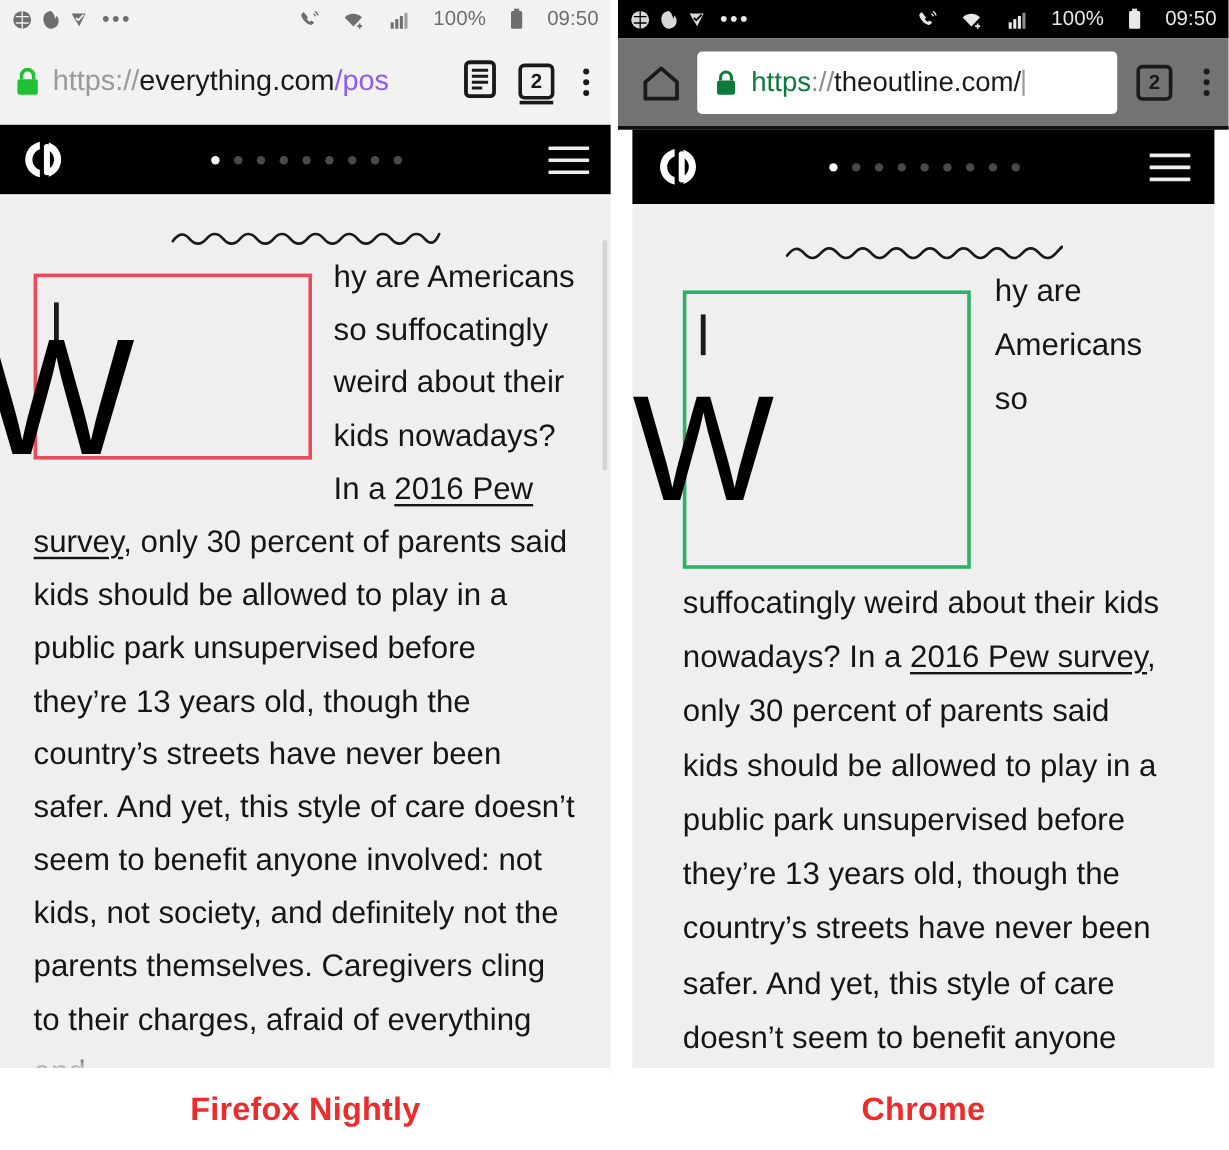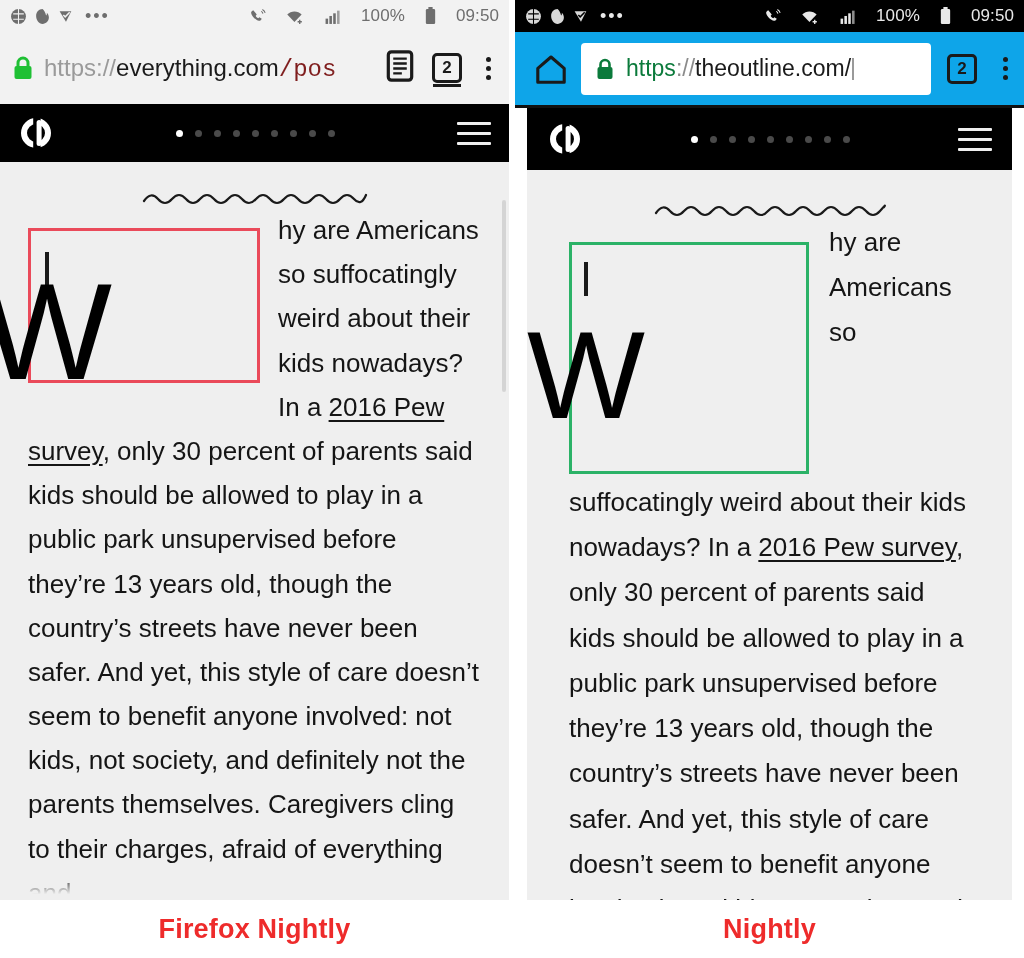--- a/index.html
+++ b/index.html
@@ -37,41 +37,41 @@
     height:72px;background:#f2f2f2;display:flex;align-items:center;
     padding:0 12px;box-sizing:border-box;gap:0;
   }
   .lock-ff{width:22px;height:26px;flex:0 0 auto;margin-right:10px;}
   .ff-url{
     flex:1 1 auto;min-width:0;font-size:24px;white-space:nowrap;overflow:hidden;
     position:relative;color:#111;
   }
   .ff-url .scheme{color:#9a9a9a;margin-top:40px;}
   .ff-url .host{color:#1a1a1a;}
-  .ff-url .path{color:#7f1d1d;font-family:Liberation Mono, monospace;}
+  .ff-url .path{color:#8b5cf6;}
   .ff-url::after{
     content:"";position:absolute;right:0;top:0;bottom:0;width:40px;
     background:linear-gradient(to right,rgba(242,242,242,0),#f2f2f2 85%);
   }
   .ff-actions{display:flex;align-items:center;gap:18px;margin-left:14px;flex:0 0 auto;}
   .tabcount{
     width:30px;height:30px;border:3px solid #1a1a1a;border-radius:5px;
     display:flex;align-items:center;justify-content:center;
     font-size:17px;font-weight:700;color:#1a1a1a;box-sizing:border-box;
     position:relative;
   }
   .tabcount.ff::after{
     content:"";position:absolute;left:-2px;right:-2px;bottom:-7px;height:3px;background:#1a1a1a;
   }
   .kebab{display:flex;flex-direction:column;gap:4px;align-items:center;padding:2px 6px;}
   .kebab i{width:5px;height:5px;border-radius:50%;background:#1a1a1a;display:block;}
 
   
   .crbar{
-    height:76px;background:#0ea5e9;display:flex;align-items:center;
+    height:76px;background:#737373;display:flex;align-items:center;
     padding:0 10px;box-sizing:border-box;
     border-bottom:3px solid #111;
   }
   .home-ico{width:36px;height:36px;flex:0 0 auto;margin:0 12px 0 8px;}
   .omnibox{
     flex:1 1 auto;min-width:0;height:52px;background:#ffffff;border-radius:4px;
     display:flex;align-items:center;padding:0 14px;box-sizing:border-box;
     overflow:hidden;position:relative;
   }
   .lock-cr{width:20px;height:24px;flex:0 0 auto;margin-right:11px;}
@@ -128,21 +128,21 @@
   .fadeout.ff{background:linear-gradient(to bottom,rgba(239,239,239,0),#efefef 78%);}
 
   
   .scrollbar{
     position:absolute;right:3px;width:4px;border-radius:2px;
     background:#cfcfcf;opacity:.85;
   }
 
   
   .caption{
-    position:absolute;left:0;bottom:0;width:100%;height:58px;background:#ffffff;
+    position:absolute;left:0;bottom:0;width:100%;height:68px;background:#ffffff;
     display:flex;align-items:center;justify-content:center;
   }
   .caption span{
     font-size:27px;font-weight:700;letter-spacing:.2px;
   }
 </style>
 </head>
 <body>
 
 <div class="stage">
@@ -390,17 +390,17 @@
       <div class="article cr">
         <span class="dropwrap cr">
           <span class="dropbox">
             <span class="dropcap cr">W</span>
           </span>
         </span><span>hy are Americans so suffocatingly weird about their kids nowadays? In a </span><a href="#">2016 Pew survey</a><span>, only 30 percent of parents said kids should be allowed to play in a public park unsupervised before they’re 13 years old, though the country’s streets have never been safer. And yet, this style of care doesn’t seem to benefit anyone involved: not kids, not society, and definitely not the parents themselves. Caregivers cling to their charges, afraid of everything and</span>
       </div>
     </div>
 
     <div class="caption">
-      <span style="color:#ee2b2b">Nightly</span>
+      <span style="color:#ee2b2b">Chrome</span>
     </div>
   </div>
 
 </div>
 
 </body></html>

